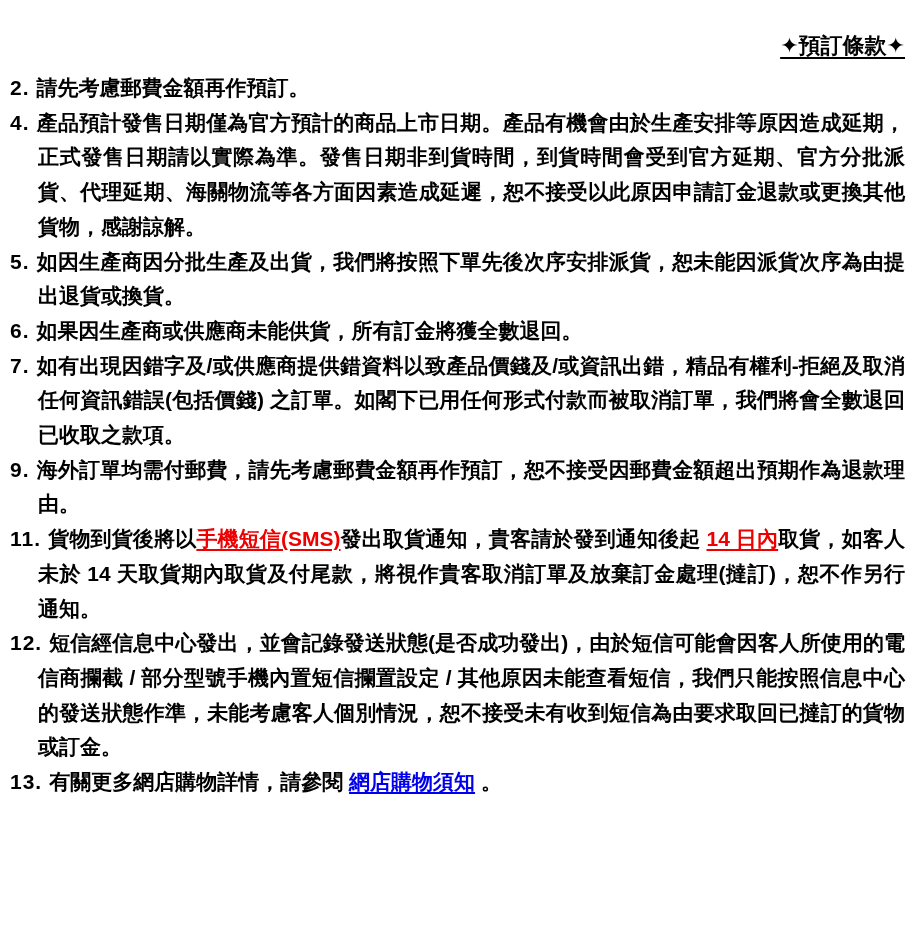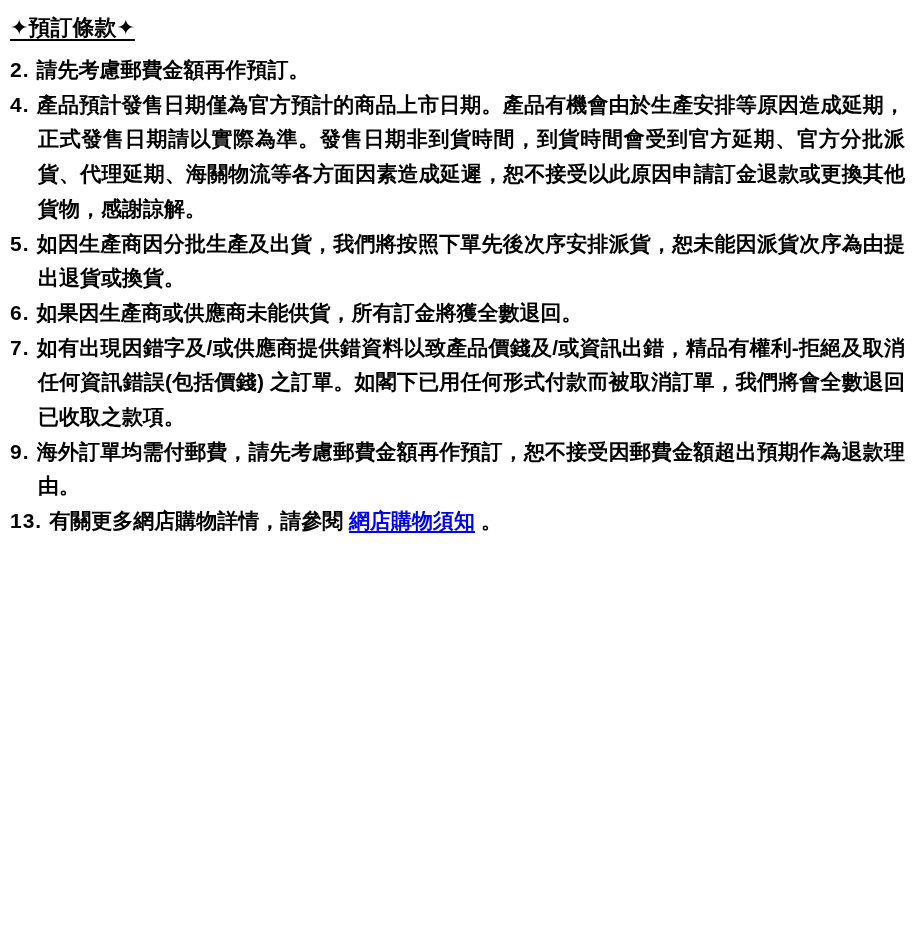--- a/index.html
+++ b/index.html
@@ -27,22 +27,24 @@
   }
   .notice {
     color: var(--emphasis-red);
     font-size: 22px;
     line-height: 30px;
     text-decoration: underline;
     text-decoration-thickness: 2px;
     text-underline-offset: 4px;
   }
   .section-title {
+    margin-top: 18px;
     font-size: 22px;
     line-height: 30px;
+    text-align: right;
   }
   .section-title .title-text {
     text-decoration: underline;
     text-decoration-thickness: 2px;
     text-underline-offset: 4px;
   }
   .terms {
     margin-top: 10px;
     font-size: 21px;
     line-height: 34.7px;
@@ -94,18 +96,20 @@
     <div class="term-item"><span class="num">5.</span><span class="seg">如因生產商因分批生產及出貨，我們將按照下單先後次序安排派貨，恕未能因派貨次序為由提出退貨或換貨。</span></div>
 
     <div class="term-item"><span class="num">6.</span><span class="seg">如果因生產商或供應商未能供貨，所有訂金將獲全數退回。</span></div>
 
     <div class="term-item"><span class="num">7.</span><span class="seg">如有出現因錯字及/或供應商提供錯資料以致產品價錢及/或資訊出錯，精品有權利-拒絕及取消任何資訊錯誤(包括價錢) 之訂單。如閣下已用任何形式付款而被取消訂單，我們將會全數退回已收取之款項。</span></div>
 
 
     <div class="term-item"><span class="num">9.</span><span class="seg">海外訂單均需付郵費，請先考慮郵費金額再作預訂，恕不接受因郵費金額超出預期作為退款理由。</span></div>
 
 
+    <div class="term-item"><span class="num">11.</span><span class="seg">貨物到貨後將以</span><span class="seg seg-red-u">手機短信(SMS)</span><span class="seg">發出取貨通知，貴客請於發到通知後起 </span><span class="seg seg-red-u">14 日內</span><span class="seg">取貨，如客人未於 14 天取貨期內取貨及付尾款，將視作貴客取消訂單及放棄訂金處理(撻訂)，恕不作另行通知。</span></div>
 
+    <div class="term-item"><span class="num">12.</span><span class="seg">短信經信息中心發出，並會記錄發送狀態(是否成功發出)，由於短信可能會因客人所使用的電信商攔截 / 部分型號手機內置短信攔置設定 / 其他原因未能查看短信，我們只能按照信息中心的發送狀態作準，未能考慮客人個別情況，恕不接受未有收到短信為由要求取回已撻訂的貨物或訂金。</span></div>
 
     <div class="term-item"><span class="num">13.</span><span class="seg">有關更多網店購物詳情，請參閱 </span><a class="seg-link" href="#">網店購物須知</a><span class="seg"> 。</span></div>
 
   </div>
 </div>
 
 </body></html>

